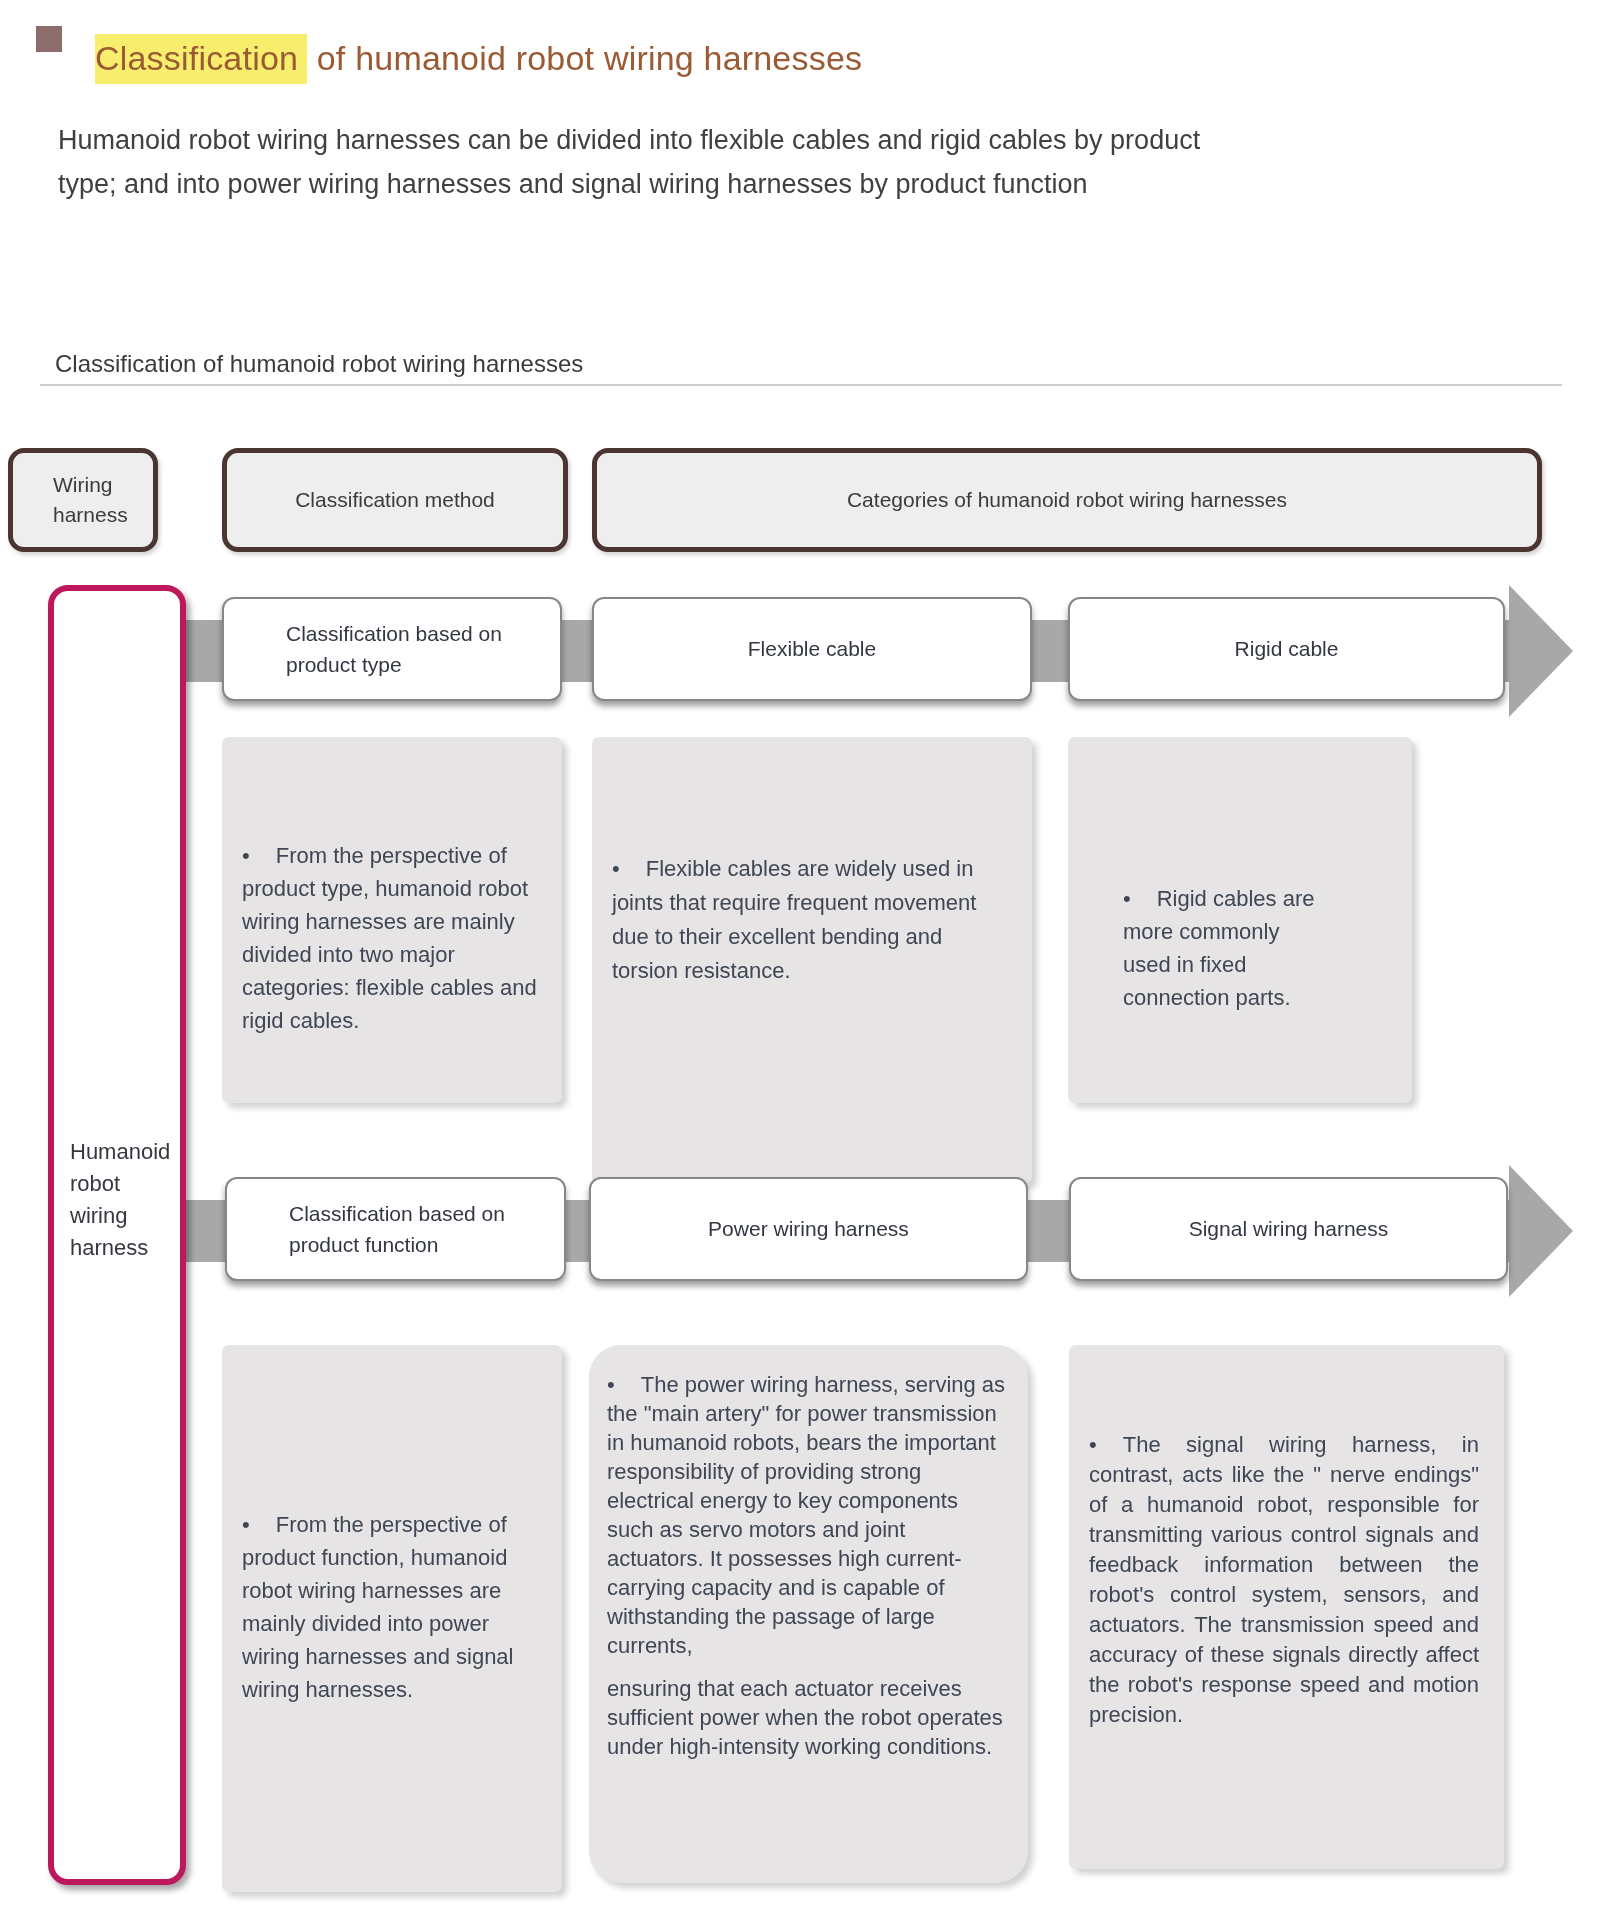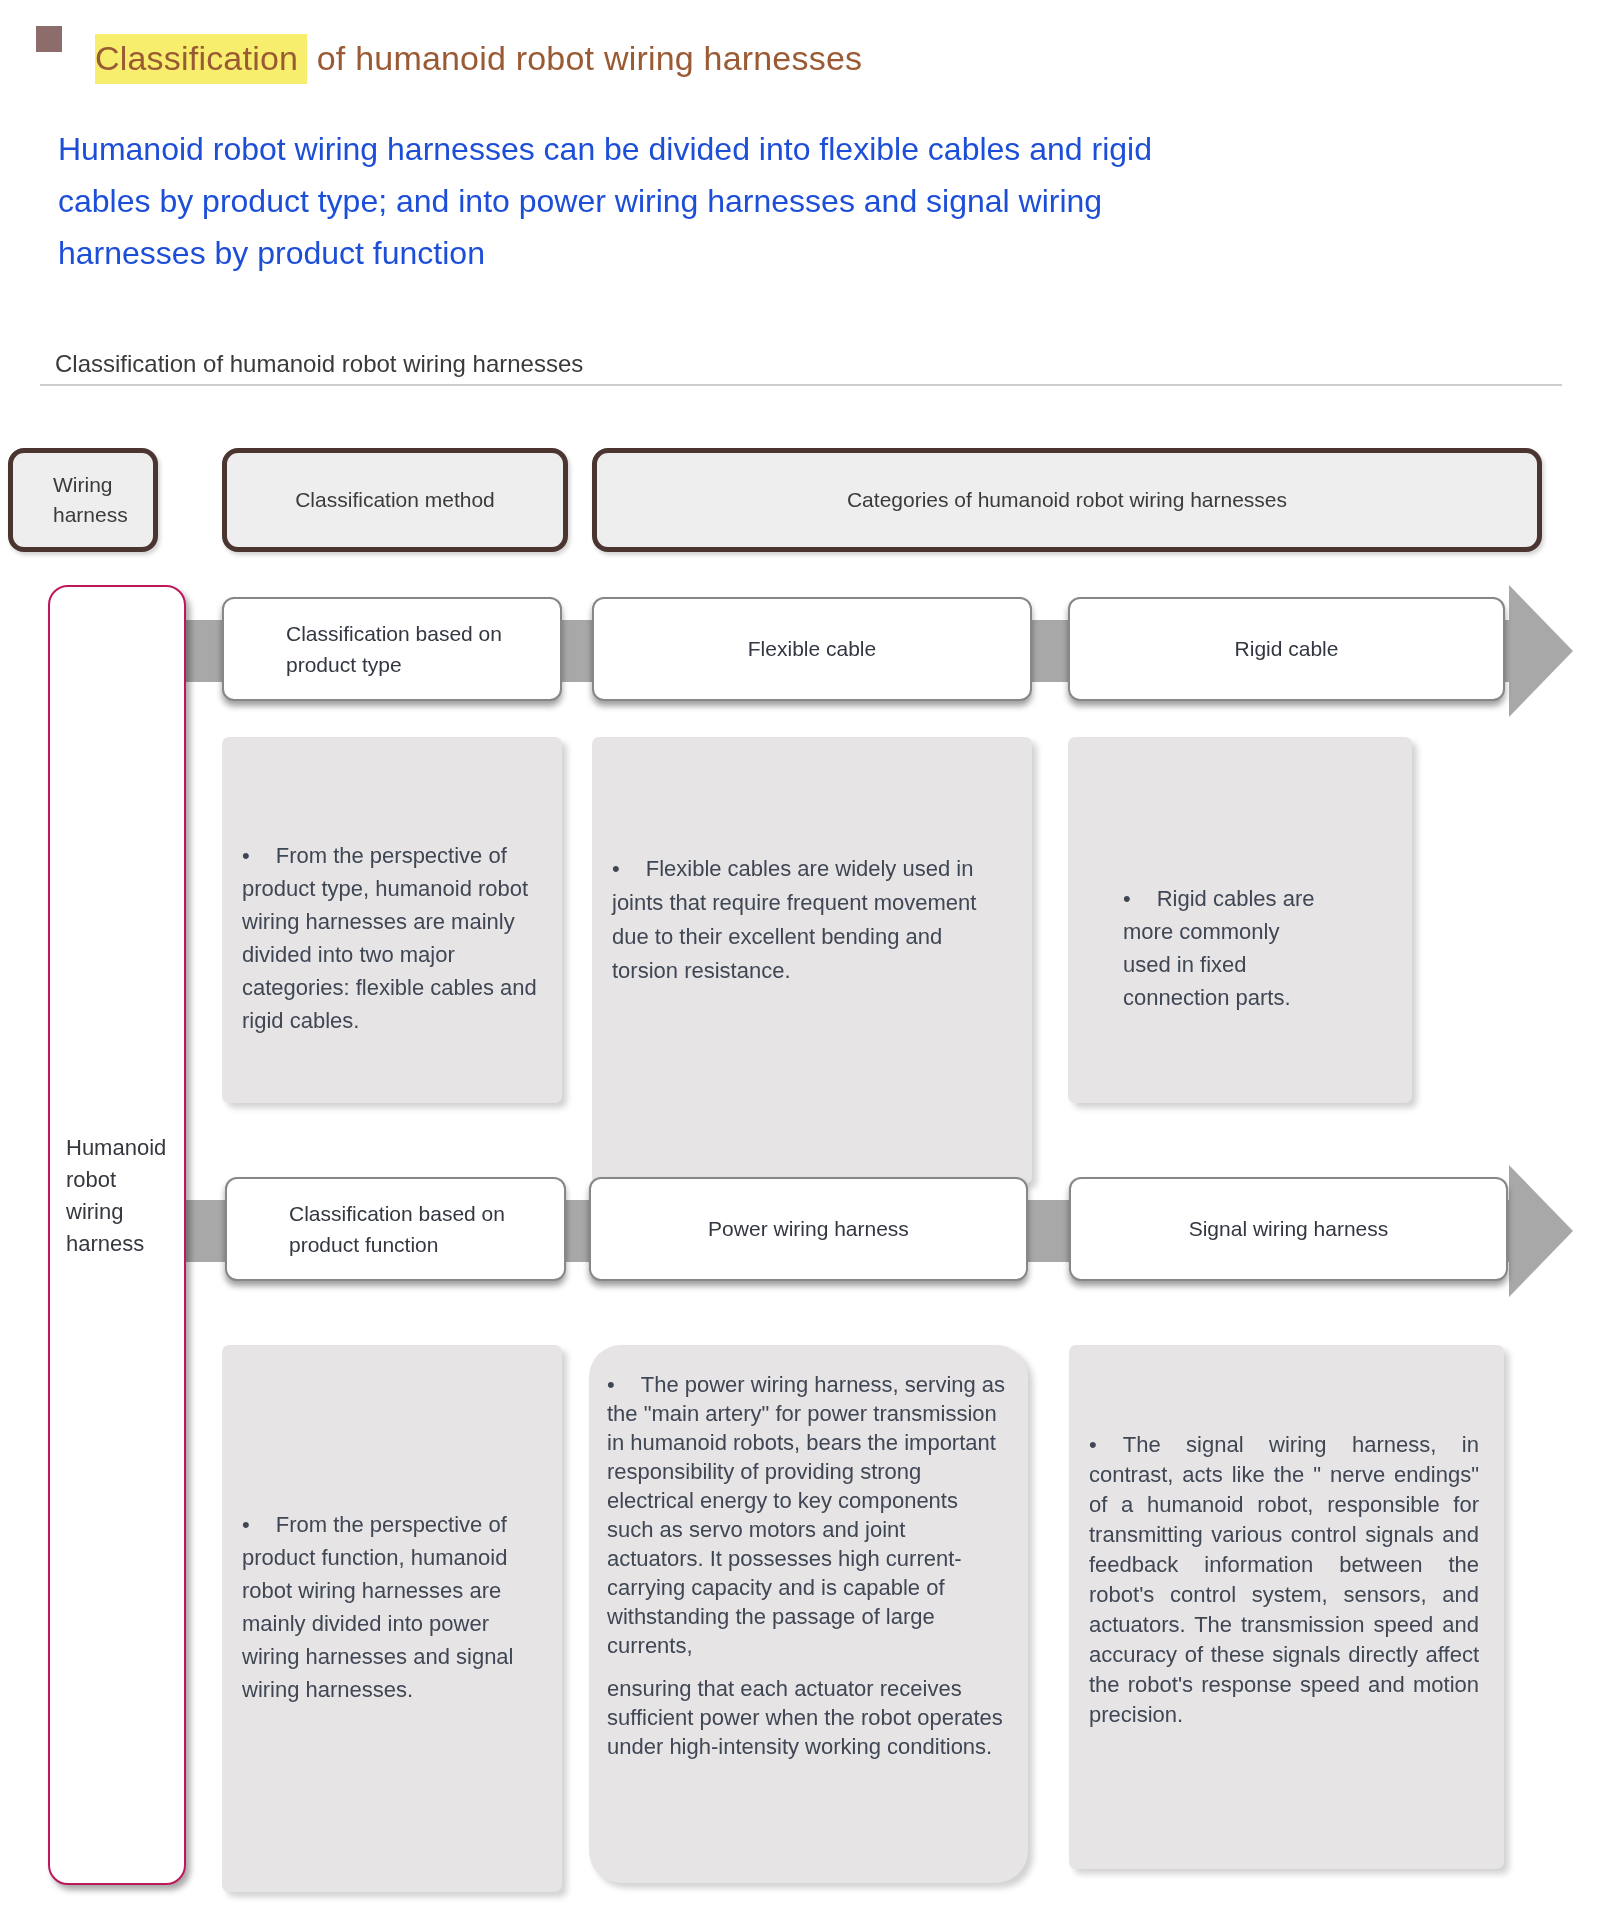--- a/index.html
+++ b/index.html
@@ -9,41 +9,41 @@
   }
   
   .sq-bullet{position:absolute;left:36px;top:26px;width:26px;height:26px;background:#8d6c6c;}
   .page-title{
     position:absolute;left:95px;top:16px;font-size:34px;font-weight:500;
     color:#9a5a33;letter-spacing:.2px;white-space:nowrap;
   }
   .page-title .hl{background:#f8ee6e;padding:5px 9px 7px 0;}
   .intro{
     position:absolute;left:58px;top:92px;width:1190px;
-    font-size:32px;line-height:1.62;color:#1d4ed8;
+    font-size:27px;line-height:1.62;color:#404040;
   }
   
   .caption{position:absolute;left:55px;top:350px;font-size:24px;color:#3a3a3a;z-index:2;}
   .caption-rule{position:absolute;left:40px;top:384px;width:1522px;height:2px;background:#cdcdcd;}
   
   .hdr{
     position:absolute;top:448px;height:104px;box-sizing:border-box;
     background:#efeeee;border:5px solid #4a3531;border-radius:16px;
     display:flex;align-items:center;font-size:21px;color:#3b3b3b;
     box-shadow:2px 3px 4px rgba(0,0,0,0.18);
   }
   .hdr-left{justify-content:flex-start;padding-left:40px;line-height:1.45;}
   .hdr-center{justify-content:center;text-align:center;}
   #hdr-wiring{left:8px;width:150px;}
   #hdr-method{left:222px;width:346px;}
   #hdr-categories{left:592px;width:950px;}
   
   .root-box{
     position:absolute;left:48px;top:585px;width:138px;height:1300px;box-sizing:border-box;
-    background:#ffffff;border:2px solid #be185d;border-radius:20px;
+    background:#ffffff;border:6px solid #be185d;border-radius:20px;
     box-shadow:4px 5px 6px rgba(0,0,0,0.35);z-index:3;
   }
   .root-label{
     margin:545px 0 0 16px;width:108px;font-size:22px;line-height:1.45;color:#35383f;
   }
   
   .band{position:absolute;left:170px;width:1340px;height:62px;background:#a8a8a8;z-index:1;}
   #band-1{top:620px;}
   #band-2{top:1200px;}
   .arrowhead{

